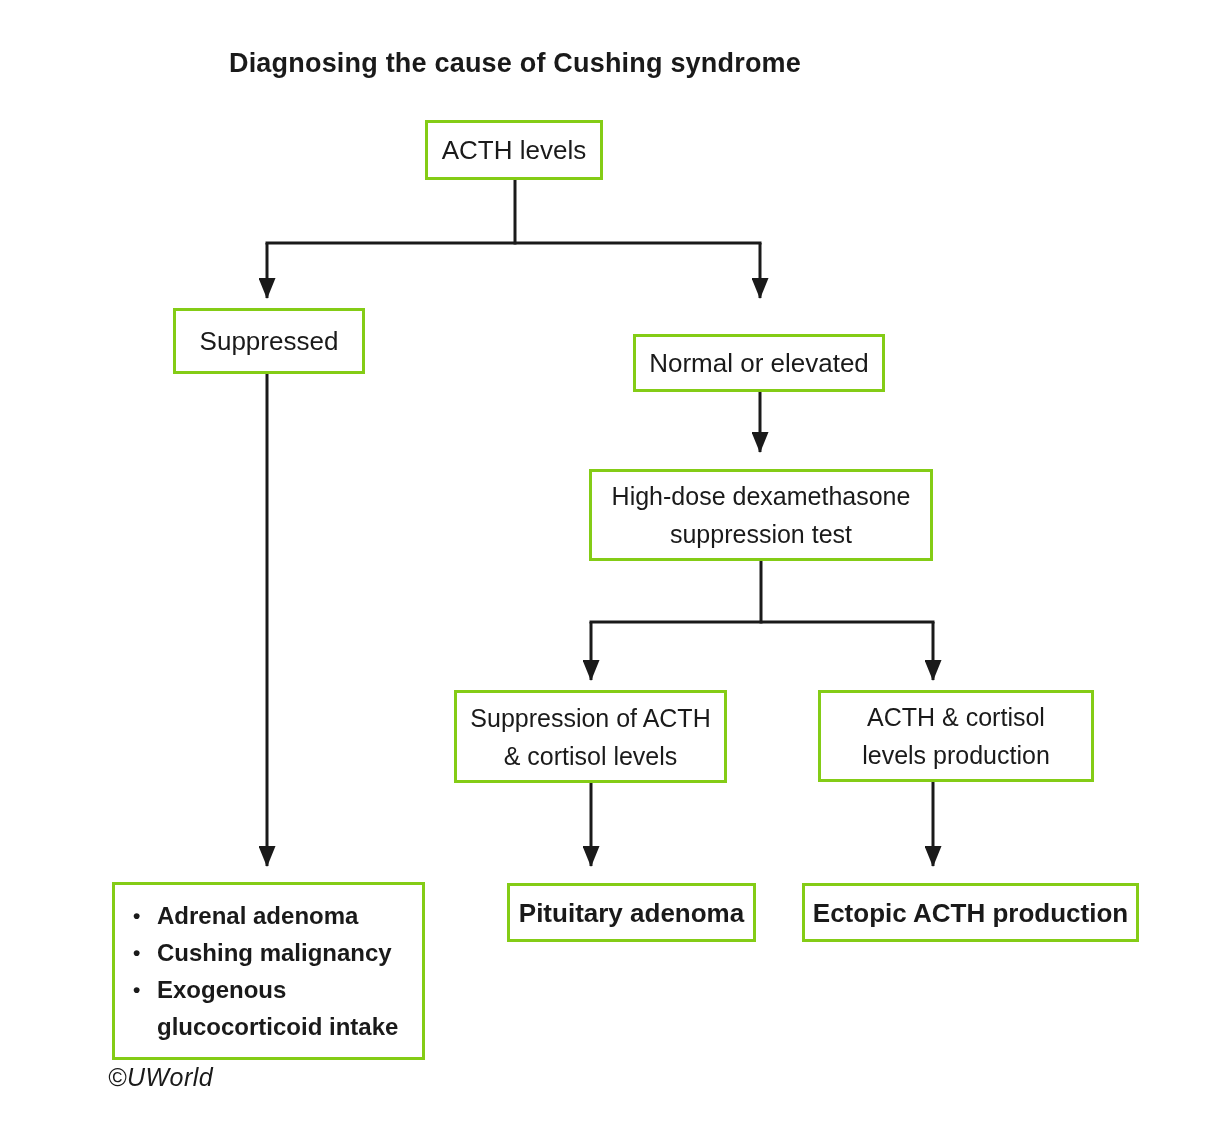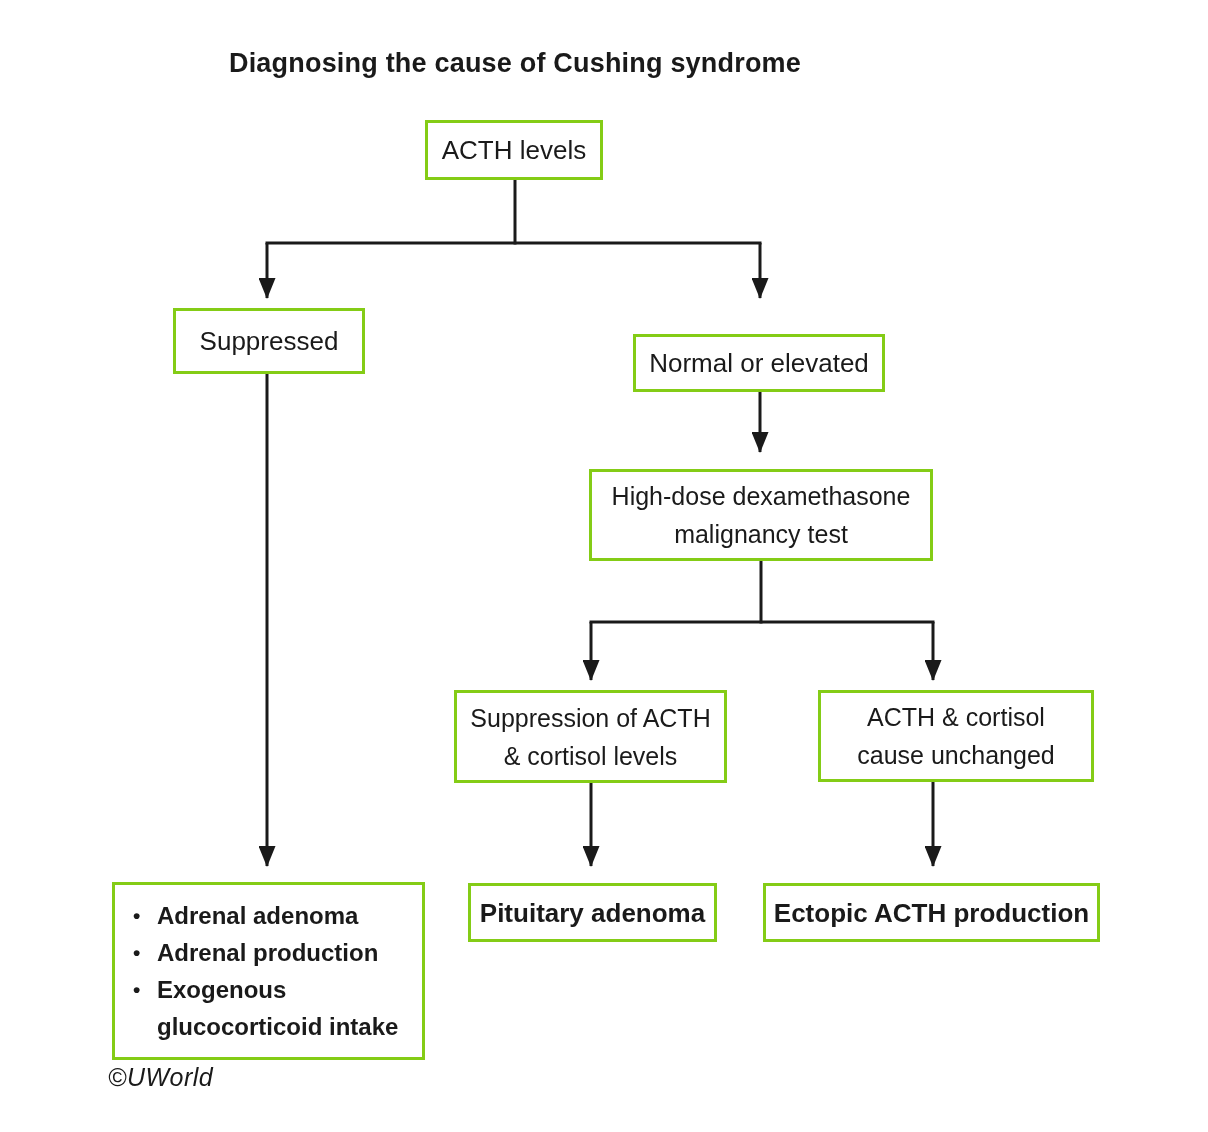--- a/index.html
+++ b/index.html
@@ -42,21 +42,21 @@
     display: flex;
     flex-direction: column;
     align-items: center;
     justify-content: center;
     text-align: center;
     font-size: 26px;
     line-height: 38px;
     white-space: nowrap;
   }
   .node.two-line { font-size: 25px; }
-  .node.result { font-weight: bold; }
+  .node.result { font-weight: bold; margin-left: 39px; }
   .node-acth        { left: 425px; top: 120px; width: 178px; height: 60px; }
   .node-suppressed  { left: 173px; top: 308px; width: 192px; height: 66px; }
   .node-normal      { left: 633px; top: 308px; width: 252px; height: 58px; margin-top: 26px; }
   .node-hddst       { left: 589px; top: 469px; width: 344px; height: 92px; }
   .node-suppression { left: 454px; top: 690px; width: 273px; height: 93px; text-align: right; }
   .node-unchanged   { left: 818px; top: 690px; width: 276px; height: 92px; }
   .node-pituitary   { left: 468px; top: 883px; width: 249px; height: 59px; }
   .node-ectopic     { left: 763px; top: 883px; width: 337px; height: 59px; align-items: center; }
   .node-causes {
     left: 112px; top: 882px; width: 313px; height: 178px;
@@ -127,49 +127,49 @@
   <div class="node node-suppressed">
     <span>Suppressed</span>
   </div>
 
   <div class="node node-normal">
     <span>Normal or elevated</span>
   </div>
 
   <div class="node node-hddst two-line">
     <div>High-dose dexamethasone</div>
-    <div>malignancy test</div>
+    <div>suppression test</div>
   </div>
 
   <div class="node node-suppression two-line">
     <div>Suppression of ACTH</div>
     <div>&amp; cortisol levels</div>
   </div>
 
   <div class="node node-unchanged two-line">
     <div>ACTH &amp; cortisol</div>
-    <div>cause unchanged</div>
+    <div>levels production</div>
   </div>
 
   <div class="node node-pituitary result">
     <span>Pituitary adenoma</span>
   </div>
 
   <div class="node node-ectopic result">
     <span>Ectopic ACTH production</span>
   </div>
 
   <div class="node node-causes">
     <div class="bullet-item">
       <span class="bullet-glyph">•</span>
       <span class="bullet-text">Adrenal adenoma</span>
     </div>
     <div class="bullet-item">
       <span class="bullet-glyph">•</span>
-      <span class="bullet-text">Adrenal production</span>
+      <span class="bullet-text">Cushing malignancy</span>
     </div>
     <div class="bullet-item">
       <span class="bullet-glyph">•</span>
       <span class="bullet-text">Exogenous glucocorticoid intake</span>
     </div>
   </div>
 
   <div class="watermark">©UWorld</div>
 
 </div>

